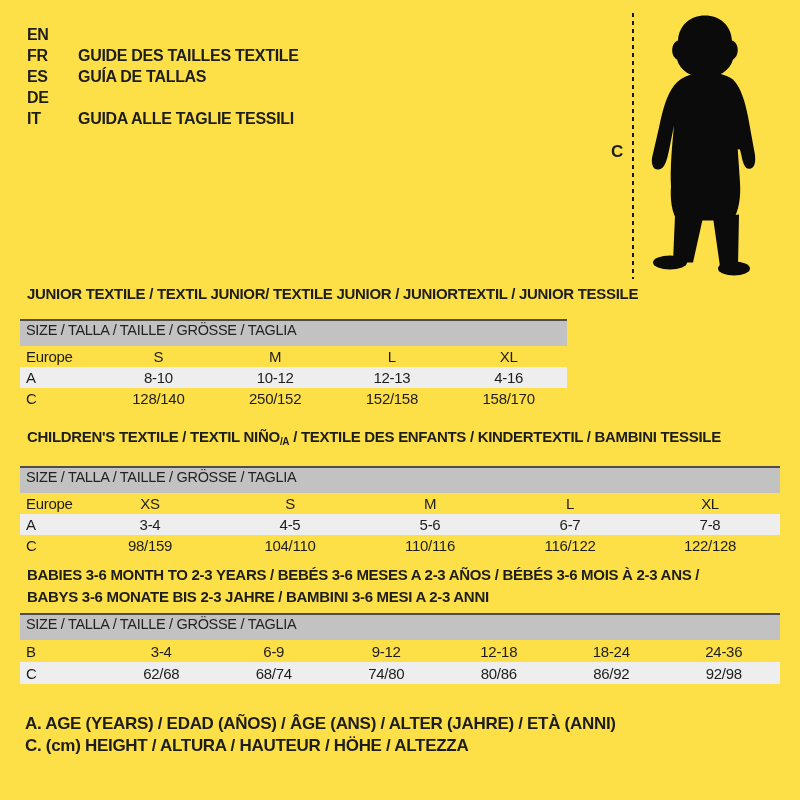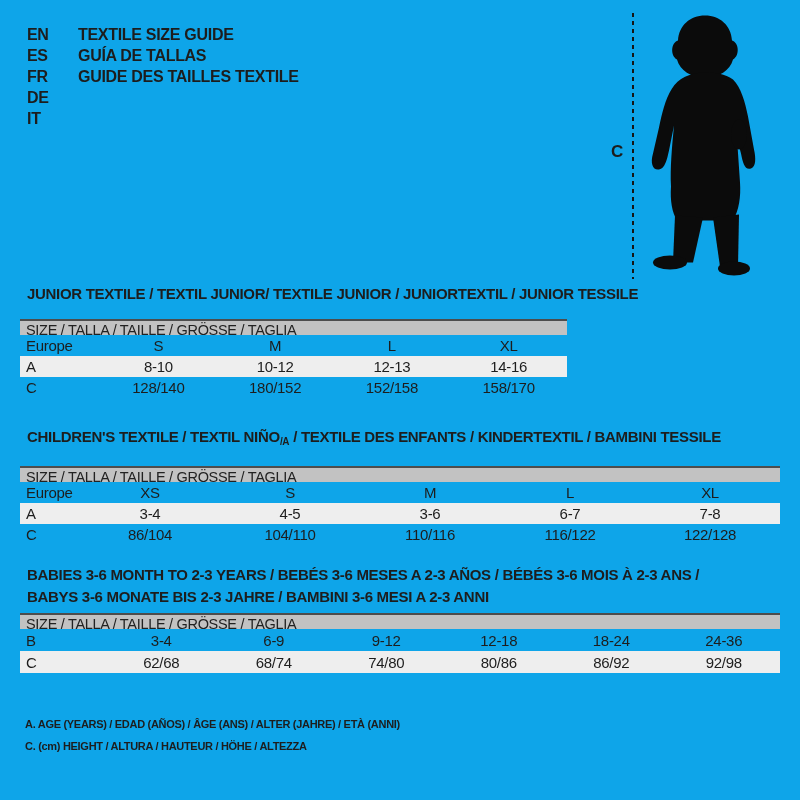--- a/index.html
+++ b/index.html
@@ -1,21 +1,21 @@
 <!DOCTYPE html>
 <html><head>
 <meta charset="utf-8">
 <style>
   * { margin: 0; padding: 0; box-sizing: border-box; }
   html, body { background: #ffffff; }
   #page {
     position: relative;
     width: 800px;
     height: 800px;
-    background: #0ea5e9;
+    background: #fde047;
     color: #1d1d1d;
     font-family: "Liberation Sans", sans-serif;
     overflow: hidden;
     letter-spacing: -0.3px;
   }
 
   
   .lang-block { position: absolute; left: 27px; top: 24px; }
   .lang-row { display: flex; line-height: 21px; font-size: 16px; font-weight: 700; }
   .lang-code { width: 51px; }
@@ -30,21 +30,21 @@
   }
   .silhouette { position: absolute; left: 40px; top: 0; width: 115px; height: 266px; }
 
   
   .section { position: absolute; left: 20px; }
   .sec-title { font-size: 15px; font-weight: 700; line-height: 15px; margin-left: 7px; white-space: nowrap; }
   .sec-title sub { font-size: 10px; vertical-align: -3px; letter-spacing: -0.3px; }
   .size-band {
     border-top: 2px solid #4d4d4d;
     background: #c2c2c2;
-    height: 16px;
+    height: 27px;
     line-height: 18px;
     font-size: 14.5px;
     color: #222222;
     padding-left: 6px;
     white-space: nowrap;
   }
   #section-junior   { top: 286px; width: 547px; }
   #section-junior   .size-band { margin-top: 18px; }
   #section-children { top: 429px; width: 760px; }
   #section-children .size-band { margin-top: 17px; }
@@ -56,45 +56,45 @@
     height: 21px; font-size: 15px; font-weight: 400;
     text-align: center; vertical-align: middle; padding: 0;
     white-space: nowrap; overflow: hidden;
   }
   table.size-table td:first-child { text-align: left; padding-left: 6px; }
   table.size-table tr:nth-child(even) { background: #eeeeee; }
   #section-babies table.size-table td { height: 22px; }
 
   
   .footnotes { position: absolute; left: 25px; top: 713px; }
-  .footnote { font-size: 11px; font-weight: 700; line-height: 22px; white-space: nowrap; }
+  .footnote { font-size: 17px; font-weight: 700; line-height: 22px; white-space: nowrap; }
 </style>
 </head>
 <body>
 
 <div id="page">
 
   <div class="lang-block">
     <div class="lang-row">
       <span class="lang-code">EN</span>
-      <span class="lang-title">TEXTILE SIZE GUIDE</span>
+    </div>
+    <div class="lang-row">
+      <span class="lang-code">FR</span>
+      <span class="lang-title">GUIDE DES TAILLES TEXTILE</span>
     </div>
     <div class="lang-row">
       <span class="lang-code">ES</span>
       <span class="lang-title">GUÍA DE TALLAS</span>
     </div>
     <div class="lang-row">
-      <span class="lang-code">FR</span>
-      <span class="lang-title">GUIDE DES TAILLES TEXTILE</span>
-    </div>
-    <div class="lang-row">
       <span class="lang-code">DE</span>
     </div>
     <div class="lang-row">
       <span class="lang-code">IT</span>
+      <span class="lang-title">GUIDA ALLE TAGLIE TESSILI</span>
     </div>
   </div>
 
   <div class="figure">
     <span class="measure-label">C</span>
     <div class="dash-line"></div>
     <svg class="silhouette" viewBox="0 0 115 265" xmlns="http://www.w3.org/2000/svg">
       <g fill="#0b0b0b">
         <path d="M60,5 C45,5 34,15 33,30 C26,32 25,45 32,49 C35,60 46,67 60,67 C74,67 85,60 88,49 C95,45 94,32 87,30 C86,15 75,5 60,5 Z"></path>
         <path d="M60,62 C45,62 33,68 27,78 C20,89 17,103 14,117 L8,143 C5,153 8,160 14,159 C20,158 22,149 24,140 L29,115 C27,136 25,158 26,176 C25,190 27,202 32,210 L88,210 C94,200 96,186 95,172 L92,128 L96,143 C98,153 100,160 106,158 C111,156 111,148 109,139 L103,106 C100,91 96,77 88,69 C80,63 70,62 60,62 Z"></path>
@@ -124,26 +124,26 @@
             <td>S</td>
             <td>M</td>
             <td>L</td>
             <td>XL</td>
           </tr>
           <tr>
             <td>A</td>
             <td>8-10</td>
             <td>10-12</td>
             <td>12-13</td>
-            <td>14-16</td>
+            <td>4-16</td>
           </tr>
           <tr>
             <td>C</td>
             <td>128/140</td>
-            <td>180/152</td>
+            <td>250/152</td>
             <td>152/158</td>
             <td>158/170</td>
           </tr>
         </tbody>
     </table>
   </div>
 
   <div class="section" id="section-children">
     <div class="sec-title"><span>CHILDREN'S TEXTILE / TEXTIL NIÑO</span><sub>/A</sub><span> / TEXTILE DES ENFANTS / KINDERTEXTIL / BAMBINI TESSILE</span></div>
     <div class="size-band">SIZE / TALLA / TAILLE / GRÖSSE / TAGLIA</div>
@@ -162,27 +162,27 @@
             <td>XS</td>
             <td>S</td>
             <td>M</td>
             <td>L</td>
             <td>XL</td>
           </tr>
           <tr>
             <td>A</td>
             <td>3-4</td>
             <td>4-5</td>
-            <td>3-6</td>
+            <td>5-6</td>
             <td>6-7</td>
             <td>7-8</td>
           </tr>
           <tr>
             <td>C</td>
-            <td>86/104</td>
+            <td>98/159</td>
             <td>104/110</td>
             <td>110/116</td>
             <td>116/122</td>
             <td>122/128</td>
           </tr>
         </tbody>
     </table>
   </div>
 
   <div class="section" id="section-babies">

